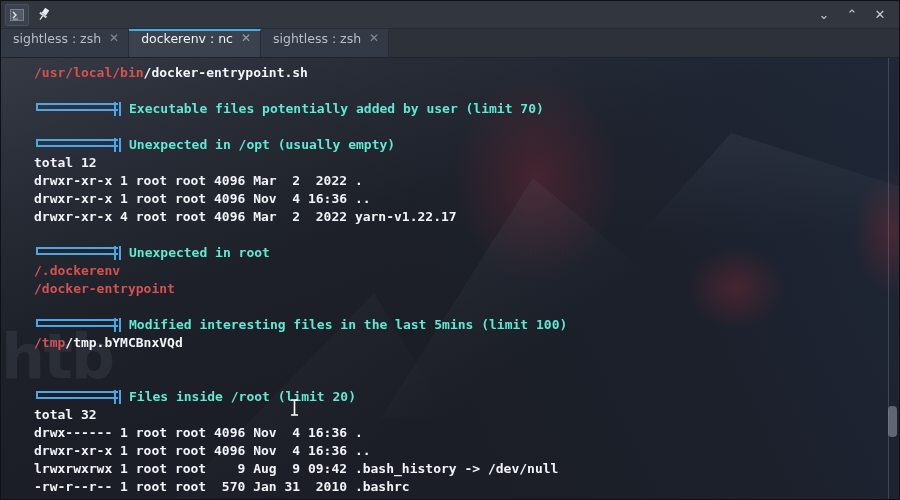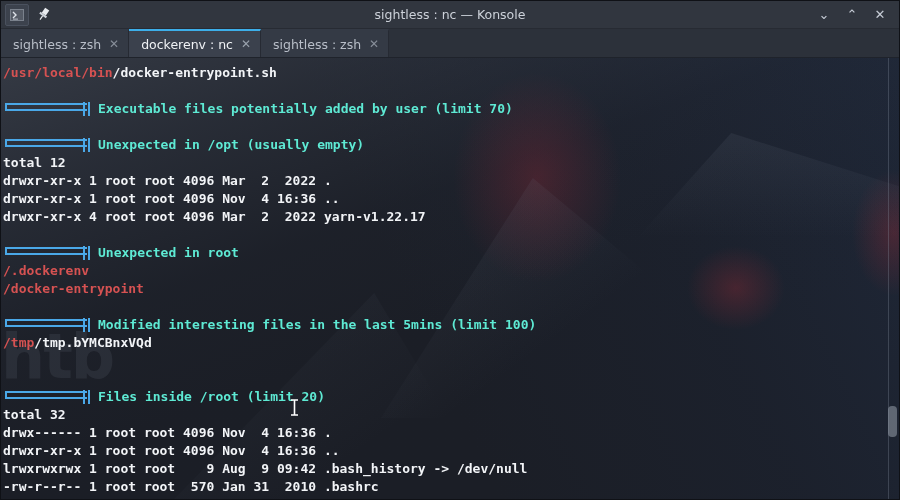--- a/index.html
+++ b/index.html
@@ -52,21 +52,21 @@
   }
 
   
   .tabbar {
     height: 29px; flex: 0 0 29px;
     background: #2c313a;
     display: flex; align-items: stretch;
     border-bottom: 1px solid #1f232b;
   }
   .tab {
-    display: flex; align-items: center; gap: 8px;
+    display: flex; gap: 8px;
     padding: 0 9px 0 12px;
     font-family: "DejaVu Sans", sans-serif;
     font-size: 12.5px;
     color: #b9bfc9;
     background: #343a45;
     border-right: 1px solid #262a33;
     border-top: 2px solid transparent;
     position: relative;
   }
   .tab.active {
@@ -122,21 +122,21 @@
     position: relative;
     padding: 6px 0 0 2px;
     font-family: "DejaVu Sans Mono", monospace;
     font-size: 13px;
     font-weight: bold;
     line-height: 18px;
     color: #e8eaee;
     white-space: pre;
     z-index: 1;
   }
-  .line { height: 18px; }
+  .line { height: 18px; margin-left: 31px; }
   .c-red   { color: #d65252; }
   .c-green { color: #5eead4; }
   .c-white { color: #f2f4f7; }
 
   
   .sep {
     display: inline-block;
     position: relative;
     width: 88px; height: 14px;
     vertical-align: -3px;
@@ -185,21 +185,20 @@
         <svg width="15" height="15" viewBox="0 0 15 15">
           <g transform="rotate(35 7.5 7.5)">
             <rect x="5" y="1" width="5" height="6" fill="#e8ebef"></rect>
             <rect x="3.5" y="7" width="8" height="2.2" fill="#cfd4db"></rect>
             <rect x="7" y="9.2" width="1.2" height="4.5" fill="#e8ebef"></rect>
           </g>
         </svg>
       </div>
     </div>
 
-    <div class="tb-title">sightless : nc — Konsole</div>
 
     <div class="tb-btns">
       <div class="tb-btn">⌄</div>
       <div class="tb-btn">⌃</div>
       <div class="tb-btn">✕</div>
     </div>
   </div>
 
   <div class="tabbar">
     <div class="tab">

